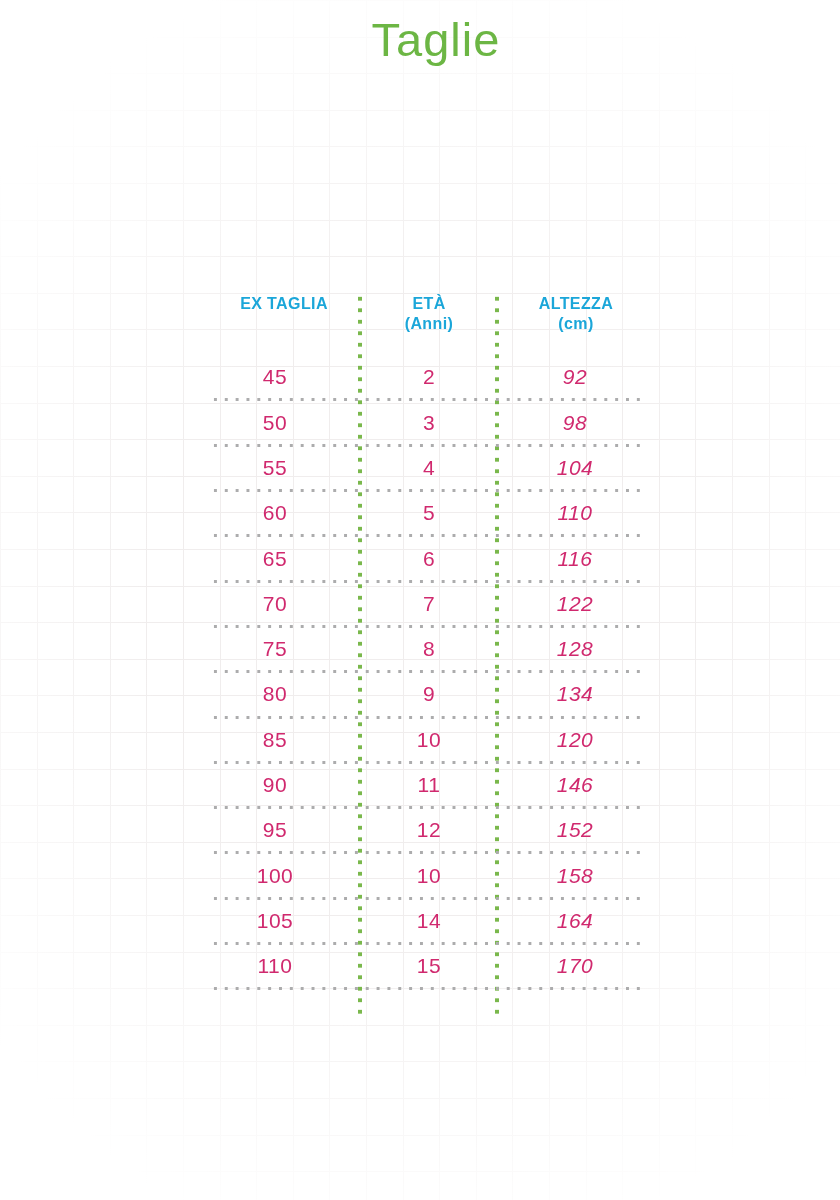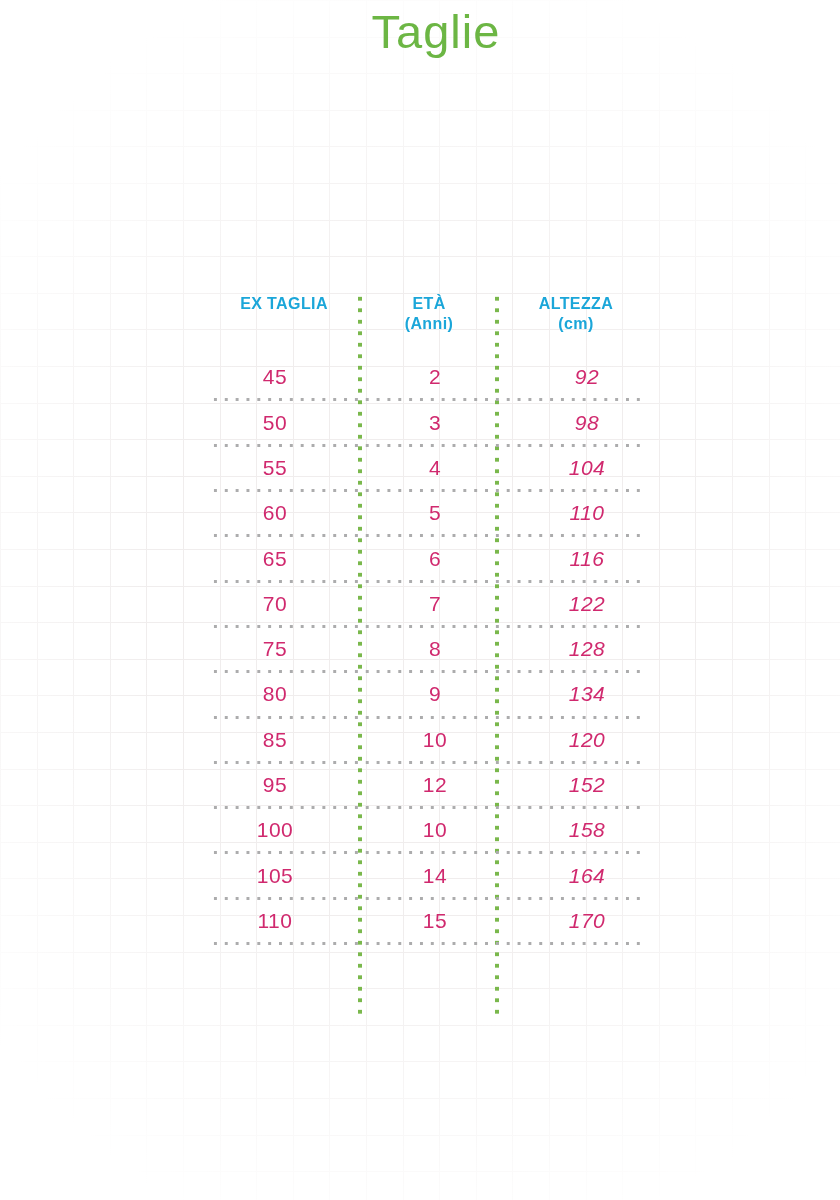--- a/index.html
+++ b/index.html
@@ -11,21 +11,21 @@
     overflow: hidden;
     font-family: "Liberation Sans", sans-serif;
     background-color: #ffffff;
     background-image:
       radial-gradient(ellipse 560px 660px at 420px 610px, rgba(255,255,255,0) 48%, rgba(255,255,255,1) 100%),
       repeating-linear-gradient(to right, #f0eded 0px, #f0eded 1px, rgba(255,255,255,0) 1px, rgba(255,255,255,0) 36.6px),
       repeating-linear-gradient(to bottom, #f0eded 0px, #f0eded 1px, rgba(255,255,255,0) 1px, rgba(255,255,255,0) 36.6px);
   }
   .title {
     position: absolute;
-    top: 4px;
+    top: 12px;
     left: 32px;
     width: 808px;
     margin: 0;
     text-align: center;
     font-size: 47px;
     font-weight: 400;
     letter-spacing: 1px;
     color: #6cb644;
   }
   .thead {
@@ -65,21 +65,20 @@
     position: relative;
     display: grid;
     grid-template-columns: 152px 138px 144px;
     height: 45.3px;
     align-items: center;
     text-align: center;
     color: #d0296e;
     font-size: 21px;
     font-weight: 400;
     letter-spacing: 0.5px;
-    gap: 6px;
   }
   .cell-ex  { padding-right: 18px; }
   .cell-alt { padding-left: 10px; font-style: italic; }
   .row-separator {
     position: absolute;
     left: 0;
     right: 0;
     bottom: -2.5px;
     height: 5px;
     background-image: radial-gradient(circle, #acacad 1.7px, rgba(255,255,255,0) 1.9px);
@@ -162,20 +161,26 @@
         <div class="cell cell-alt">134</div>
         <div class="row-separator"></div>
       </div>
       <div class="trow">
         <div class="cell cell-ex">85</div>
         <div class="cell cell-eta">10</div>
         <div class="cell cell-alt">120</div>
         <div class="row-separator"></div>
       </div>
       <div class="trow">
+        <div class="cell cell-ex">90</div>
+        <div class="cell cell-eta">11</div>
+        <div class="cell cell-alt">146</div>
+        <div class="row-separator"></div>
+      </div>
+      <div class="trow">
         <div class="cell cell-ex">95</div>
         <div class="cell cell-eta">12</div>
         <div class="cell cell-alt">152</div>
         <div class="row-separator"></div>
       </div>
       <div class="trow">
         <div class="cell cell-ex">100</div>
         <div class="cell cell-eta">10</div>
         <div class="cell cell-alt">158</div>
         <div class="row-separator"></div>

